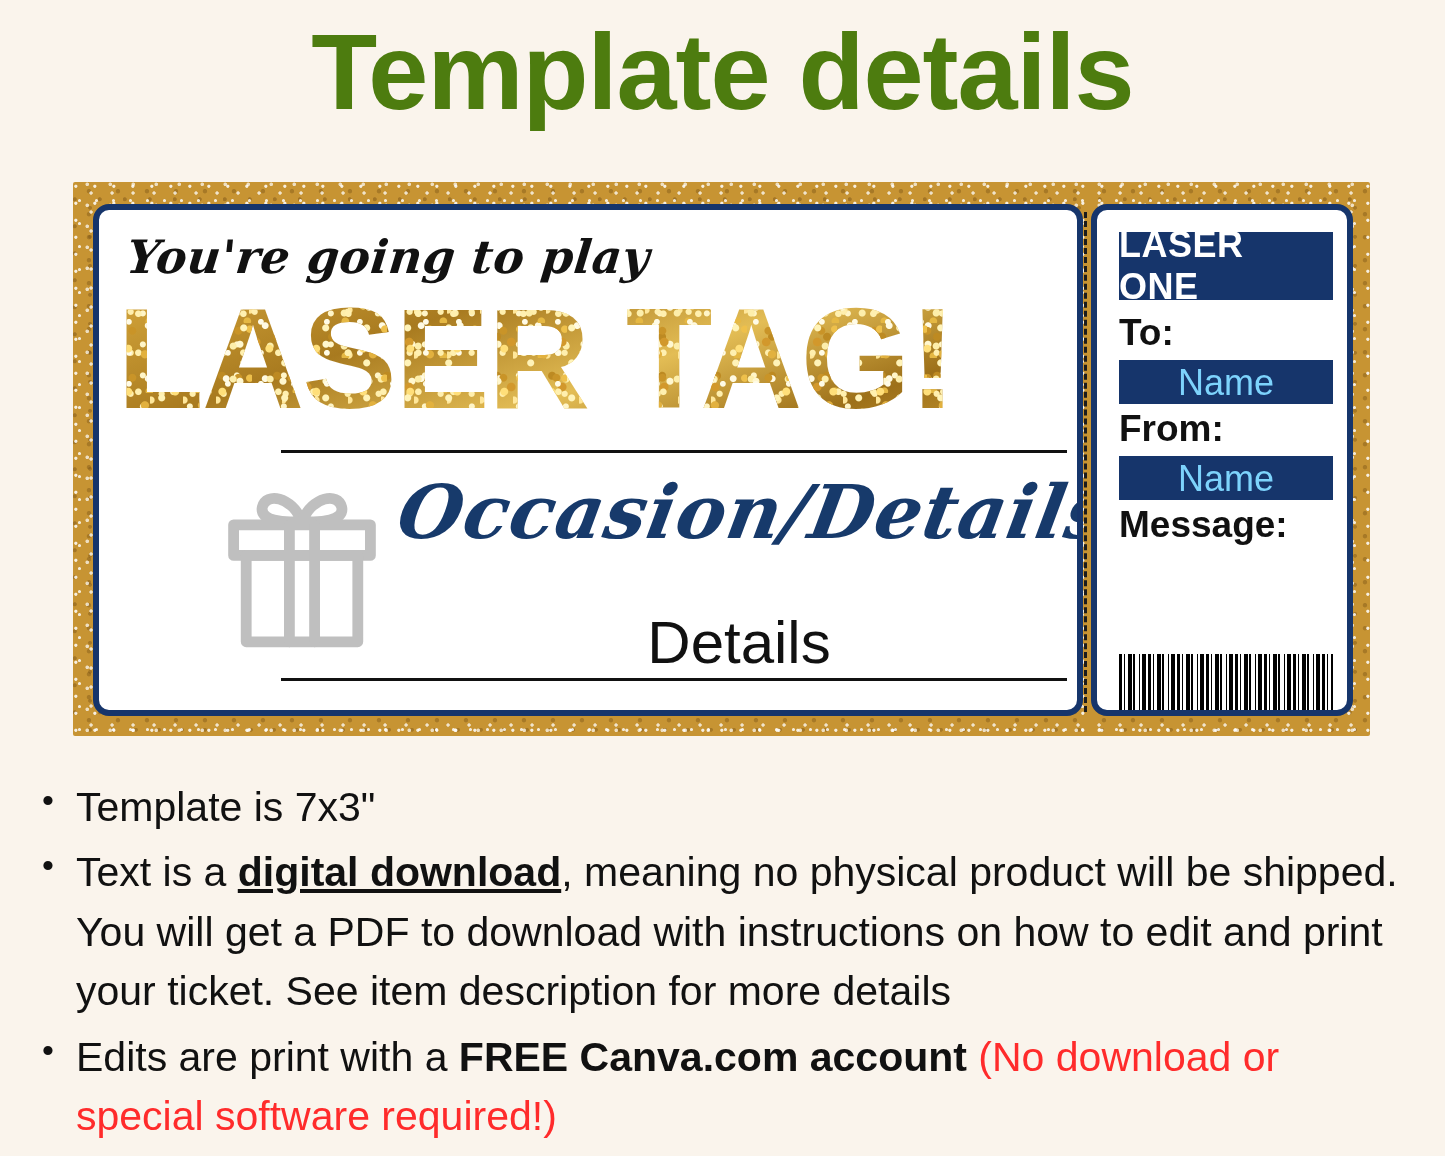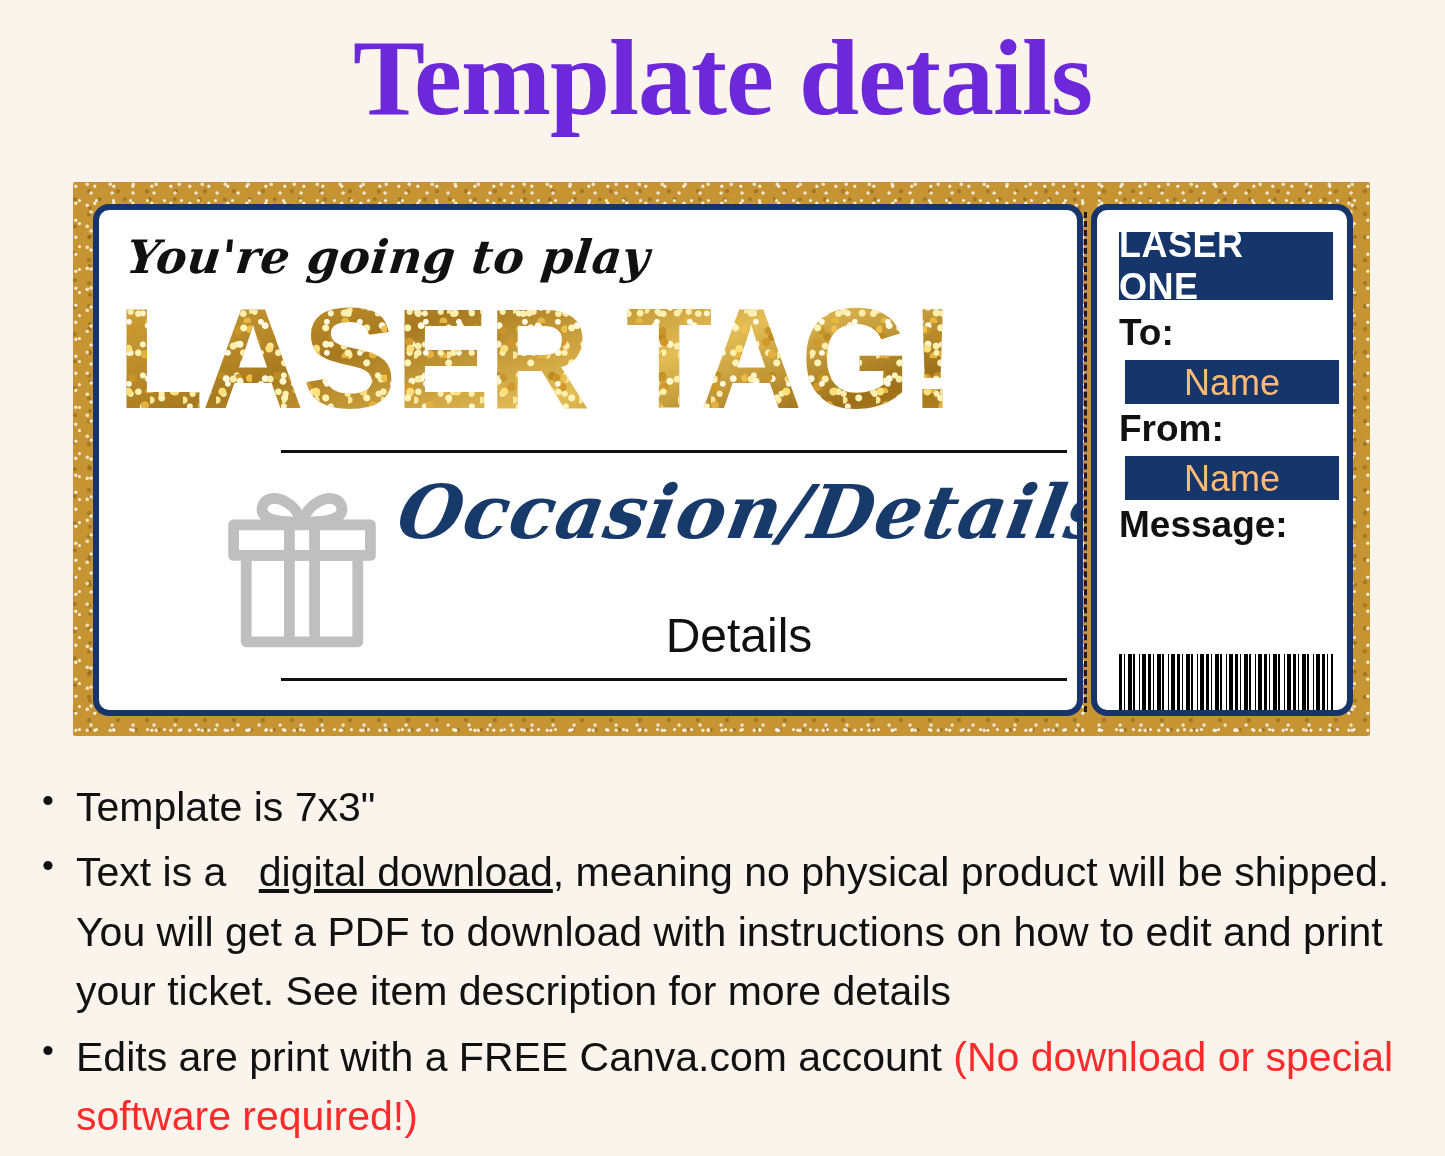--- a/index.html
+++ b/index.html
@@ -11,27 +11,27 @@
     height: 1156px;
     background: #faf4ec;
     font-family: "Liberation Sans", sans-serif;
     overflow: hidden;
     position: relative;
   }
 
   
   .page-title {
     text-align: center;
-    color: #6d28d9;
+    color: #4d7c0f;
     font-size: 108px;
     font-weight: 700;
     letter-spacing: -1px;
     line-height: 1;
-    padding-top: 24px;
-    font-family: Liberation Serif, serif;
+    padding-top: 18px;
+    font-family: Liberation Sans, sans-serif;
   }
 
   
   .ticket-wrap {
     position: absolute;
     left: 73px;
     top: 182px;
     width: 1297px;
     height: 554px;
   }
@@ -193,21 +193,21 @@
     letter-spacing: 1px;
     line-height: 1.1;
     transform: skewX(-10deg);
   }
   .details-word {
     position: absolute;
     left: 300px;
     top: 398px;
     width: 680px;
     text-align: center;
-    font-size: 48px;
+    font-size: 60px;
     color: #111;
     font-weight: 400;
     font-family: "Liberation Sans", sans-serif;
   }
 
   
   .admit-box {
     position: absolute;
     left: 22px;
     top: 22px;
@@ -228,26 +228,25 @@
     font-size: 37px;
     color: #111;
     font-weight: 700;
     line-height: 1;
   }
   .stub-field {
     position: absolute;
     left: 22px;
     width: 214px;
     background: #16356b;
-    color: #fdba74;
+    color: #7dd3fc;
     font-size: 36px;
     text-align: center;
     line-height: 1;
     box-sizing: border-box;
-    margin-left: 6px;
   }
   .lbl-to      { top: 104px; }
   .fld-to      { top: 150px; height: 44px; padding-top: 5px; }
   .lbl-from    { top: 200px; }
   .fld-from    { top: 246px; height: 44px; padding-top: 5px; }
   .lbl-message { top: 296px; }
   .fld-message { top: 342px; height: 84px; padding-top: 5px; }
 
   .barcode {
     position: absolute;
@@ -286,22 +285,22 @@
     margin-bottom: 6px;
   }
   .bullets li::before {
     content: "\2022";
     position: absolute;
     left: -34px;
     top: -2px;
     font-size: 34px;
     color: #111;
   }
-  .bold-u { font-weight: 400; text-decoration: underline; margin-left: 21px; }
-  .bold   { font-weight: 400; text-align: right; }
+  .bold-u { font-weight: 700; text-decoration: underline; }
+  .bold   { font-weight: 700; text-align: right; }
   .red    { color: #ff2b2b; }
 </style>
 </head>
 <body>
 
 <div class="page-title">Template details</div>
 
 <div class="ticket-wrap">
 
   <div class="gold-border"></div>

